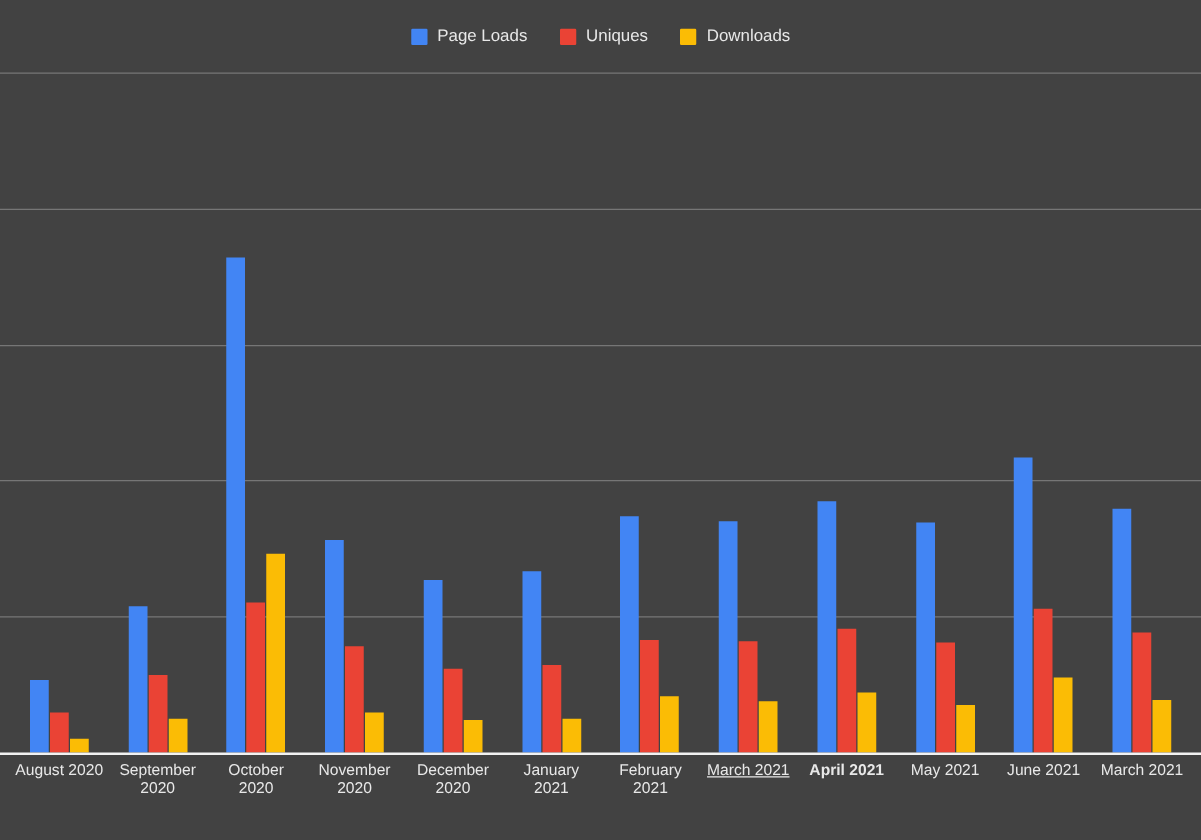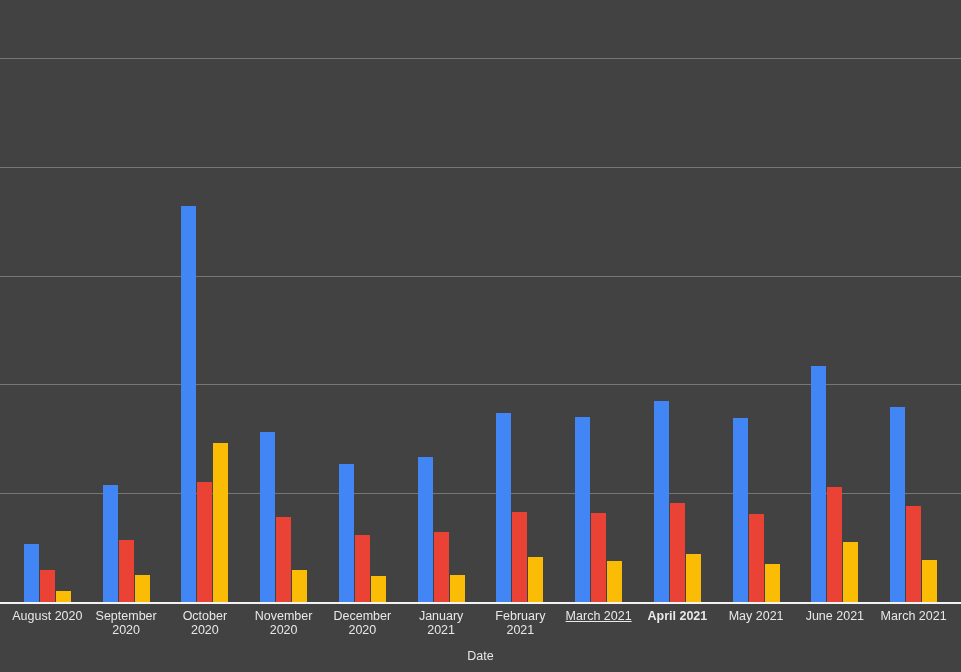--- a/index.html
+++ b/index.html
@@ -124,20 +124,34 @@
     color: #e8e8e8;
     font-size: 12.5px;
     line-height: 14px;
   }
 </style>
 </head>
 <body>
 
 <div id="chart-root">
 
+  <div id="legend">
+      <div class="legend-entry">
+        <span class="legend-swatch" style="background: rgb(66, 133, 244);"></span>
+        <span class="legend-label">Page Loads</span>
+      </div>
+      <div class="legend-entry">
+        <span class="legend-swatch" style="background: rgb(234, 67, 53);"></span>
+        <span class="legend-label">Uniques</span>
+      </div>
+      <div class="legend-entry">
+        <span class="legend-swatch" style="background: rgb(251, 188, 5);"></span>
+        <span class="legend-label">Downloads</span>
+      </div>
+    </div>
 
   <div id="plot-area">
       <div class="gridline" style="top: 435.2px;"></div>
       <div class="gridline" style="top: 326.4px;"></div>
       <div class="gridline" style="top: 217.6px;"></div>
       <div class="gridline" style="top: 108.8px;"></div>
       <div class="gridline" style="top: 0px;"></div>
     </div>
 
   <div id="bars-layer">
@@ -243,15 +257,14 @@
         <span>May 2021</span>
       </div>
       <div class="x-tick" style="left: 795.5px; width: 78.75px;">
         <span>June 2021</span>
       </div>
       <div class="x-tick" style="left: 874.25px; width: 78.75px;">
         <span>March 2021</span>
       </div>
     </div>
 
-  <div id="x-axis-title">Date</div>
 
 </div>
 
 </body></html>

